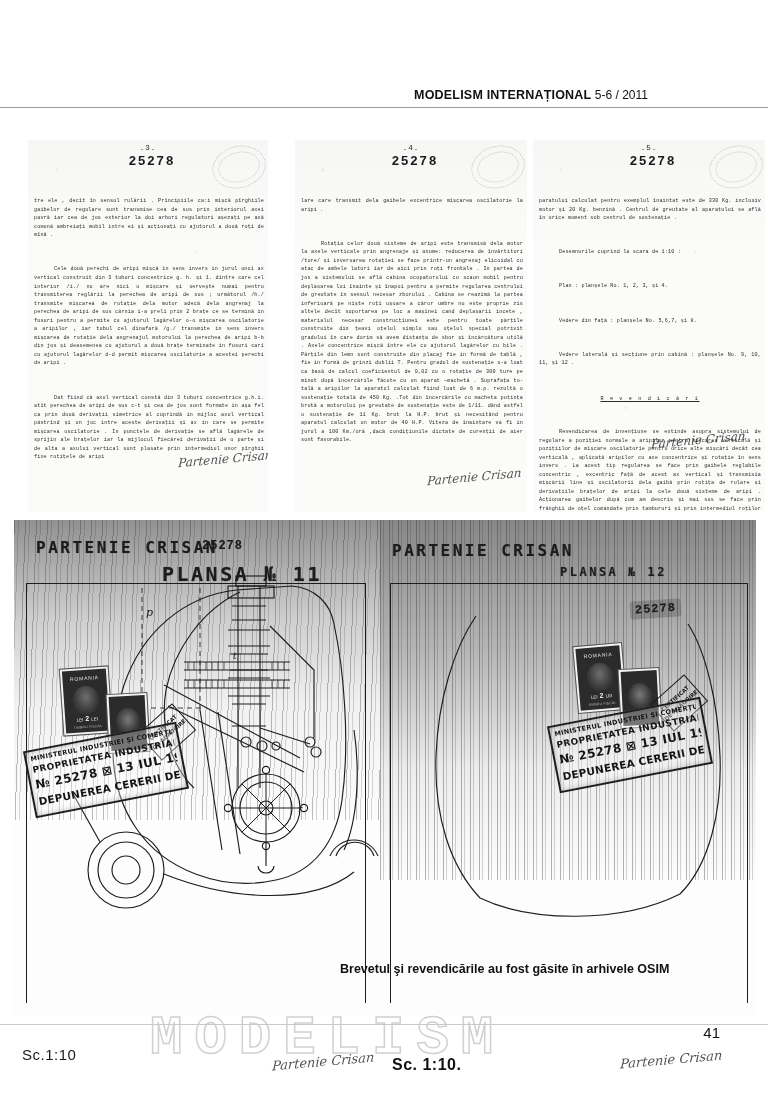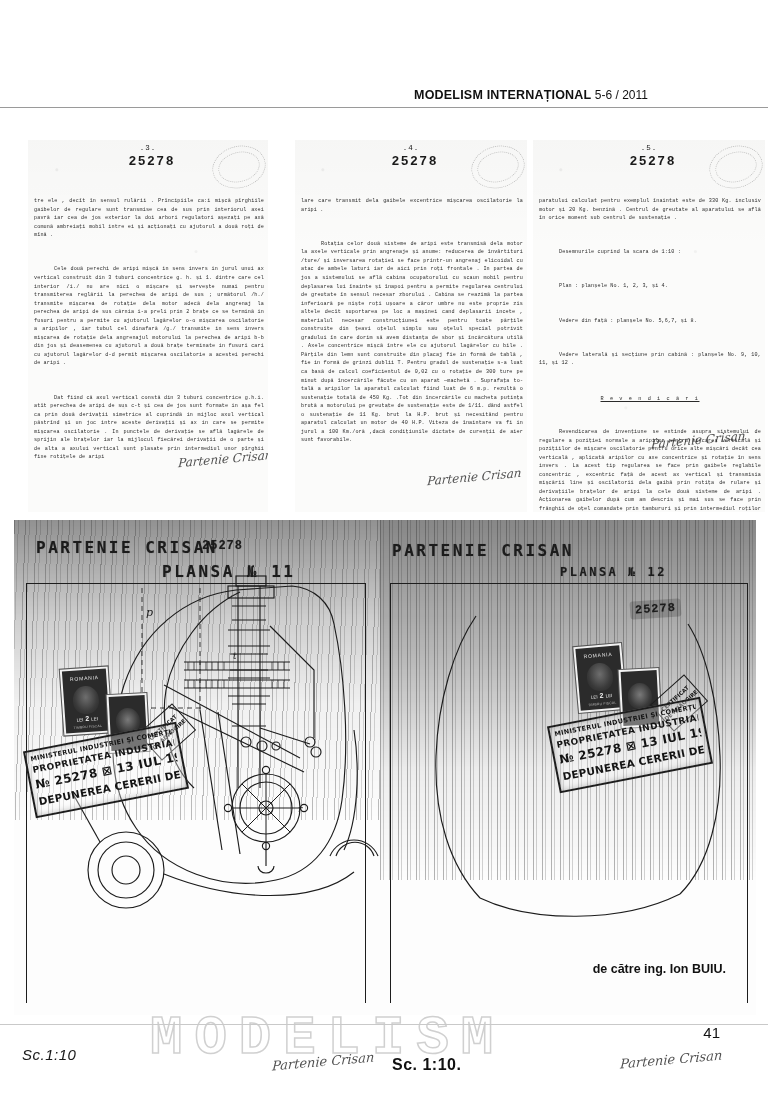--- a/index.html
+++ b/index.html
@@ -121,21 +121,21 @@
     height:360px;
   }
   .stencil{
     position:absolute;
     font-family:"DejaVu Sans Mono",monospace;
     font-weight:bold;letter-spacing:2.5px;
     color:#1c1c1c;white-space:nowrap;
     text-shadow:0 0 1px rgba(0,0,0,.35);
   }
   .author-l{left:22px;top:18px;font-size:16px;}
-  .plansa-l{left:148px;top:42px;font-size:16px;}
+  .plansa-l{left:148px;top:42px;font-size:20px;}
   .patno-l{left:188px;top:19px;font-size:12px;font-family:"Liberation Mono",monospace;letter-spacing:1px;}
   .author-r{left:12px;top:21px;font-size:16px;}
   .plansa-r{left:180px;top:45px;font-size:12px;}
   .patno-r{
     left:250px;top:80px;font-size:12px;
     font-family:"Liberation Mono",monospace;letter-spacing:1px;
     transform:rotate(-4deg);
     background:rgba(0,0,0,.18);padding:2px 5px;border-radius:3px;
   }
   .frame-top{
@@ -212,21 +212,21 @@
   .credit{
     position:absolute;left:340px;top:960px;width:400px;
     font-family:"Liberation Sans",sans-serif;
     font-size:12.5px;font-weight:bold;line-height:19px;color:#111;
   }
   .credit .l2{display:block;text-align:right;padding-right:14px;}
   
   .scale-left{
     position:absolute;left:22px;top:1046px;
     font-family:"Liberation Sans",sans-serif;
-    font-size:15px;color:#1a1a1a;letter-spacing:.5px;font-style:italic;
+    font-size:15px;color:#1a1a1a;letter-spacing:.5px;
   }
   .scale-mid{
     position:absolute;left:392px;top:1056px;
     font-family:"Liberation Sans",sans-serif;
     font-size:16px;font-weight:bold;color:#111;letter-spacing:.5px;
   }
   .sig-bottom-1{
     position:absolute;left:272px;top:1054px;font-size:13px;
   }
   .sig-bottom-2{
@@ -497,21 +497,21 @@
         <div class="ms-l1">MINISTERUL INDUSTRIEI ȘI COMERȚULUI</div>
         <div class="ms-l2">PROPRIETATEA INDUSTRIALĂ</div>
         <div class="ms-l3">№ 25278  ⊠ 13 IUL 1936</div>
         <div class="ms-l4">DEPUNEREA CERERII DE BREVET</div>
       </div>
     </div>
   </div>
 </div>
 
 <div class="credit">
-  <span class="l2">de către ing. Ion BUIU.</span>
+  <span>Brevetul şi revendicările au fost găsite în arhivele OSIM</span>
 </div>
 
 <div class="watermark">MODELISM</div>
 <div class="rule-bottom"></div>
 <div class="scale-left">Sc.1:10</div>
 <div class="signature sig-bottom-1">Partenie Crisan</div>
 <div class="scale-mid">Sc. 1:10.</div>
 <div class="signature sig-bottom-2">Partenie Crisan</div>
 <div class="pageno">41</div>
 

